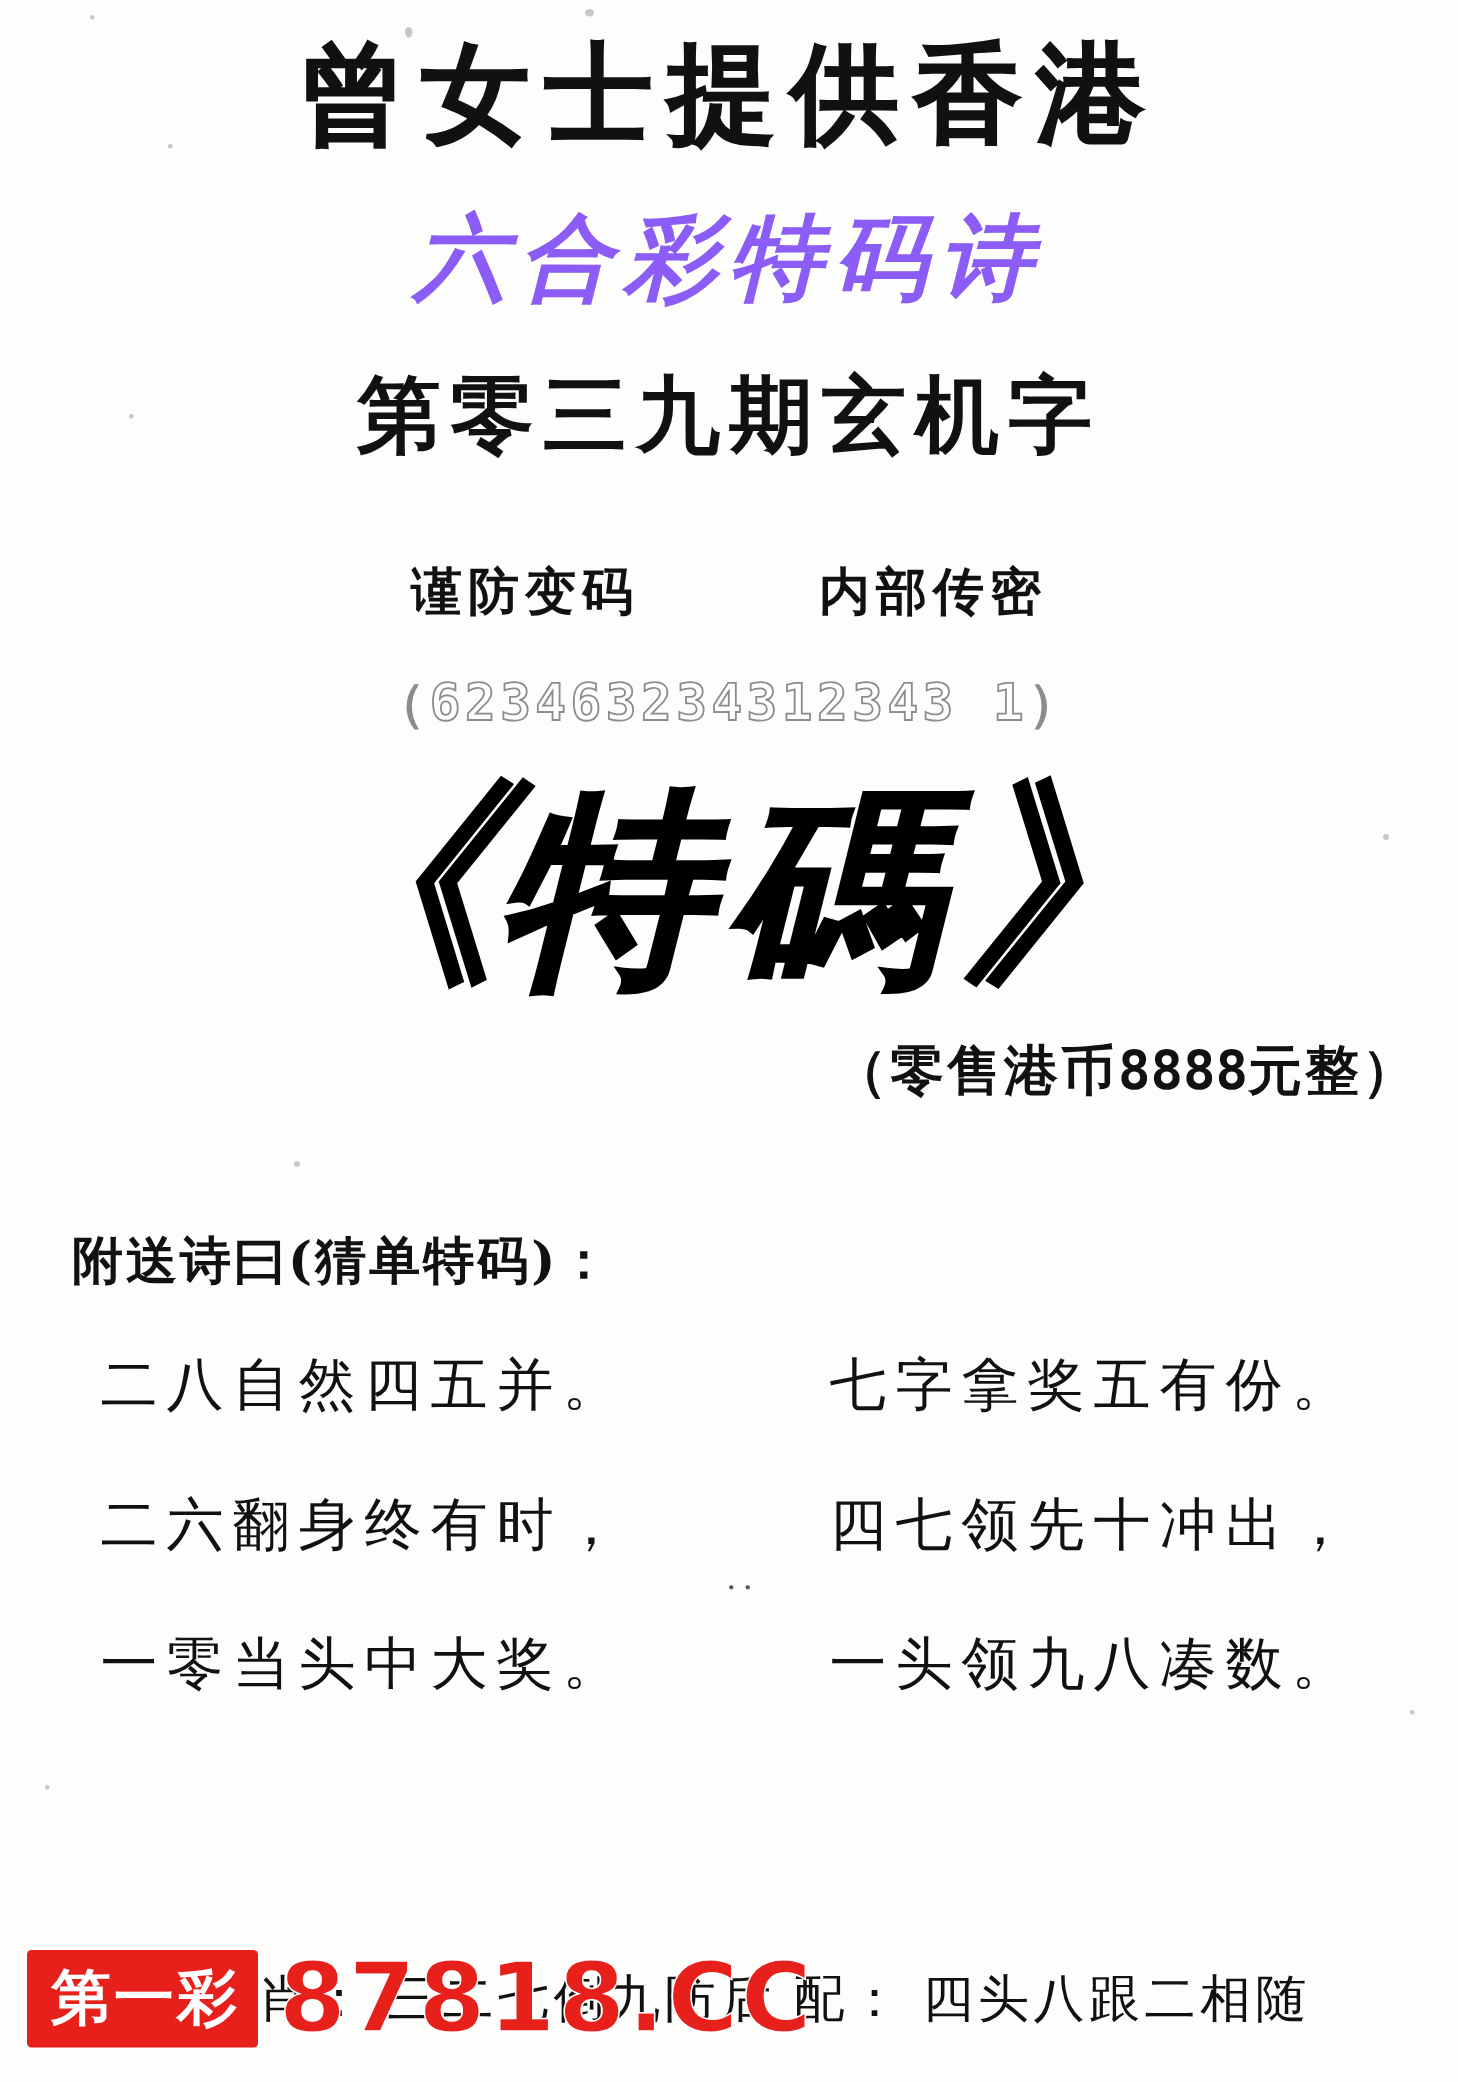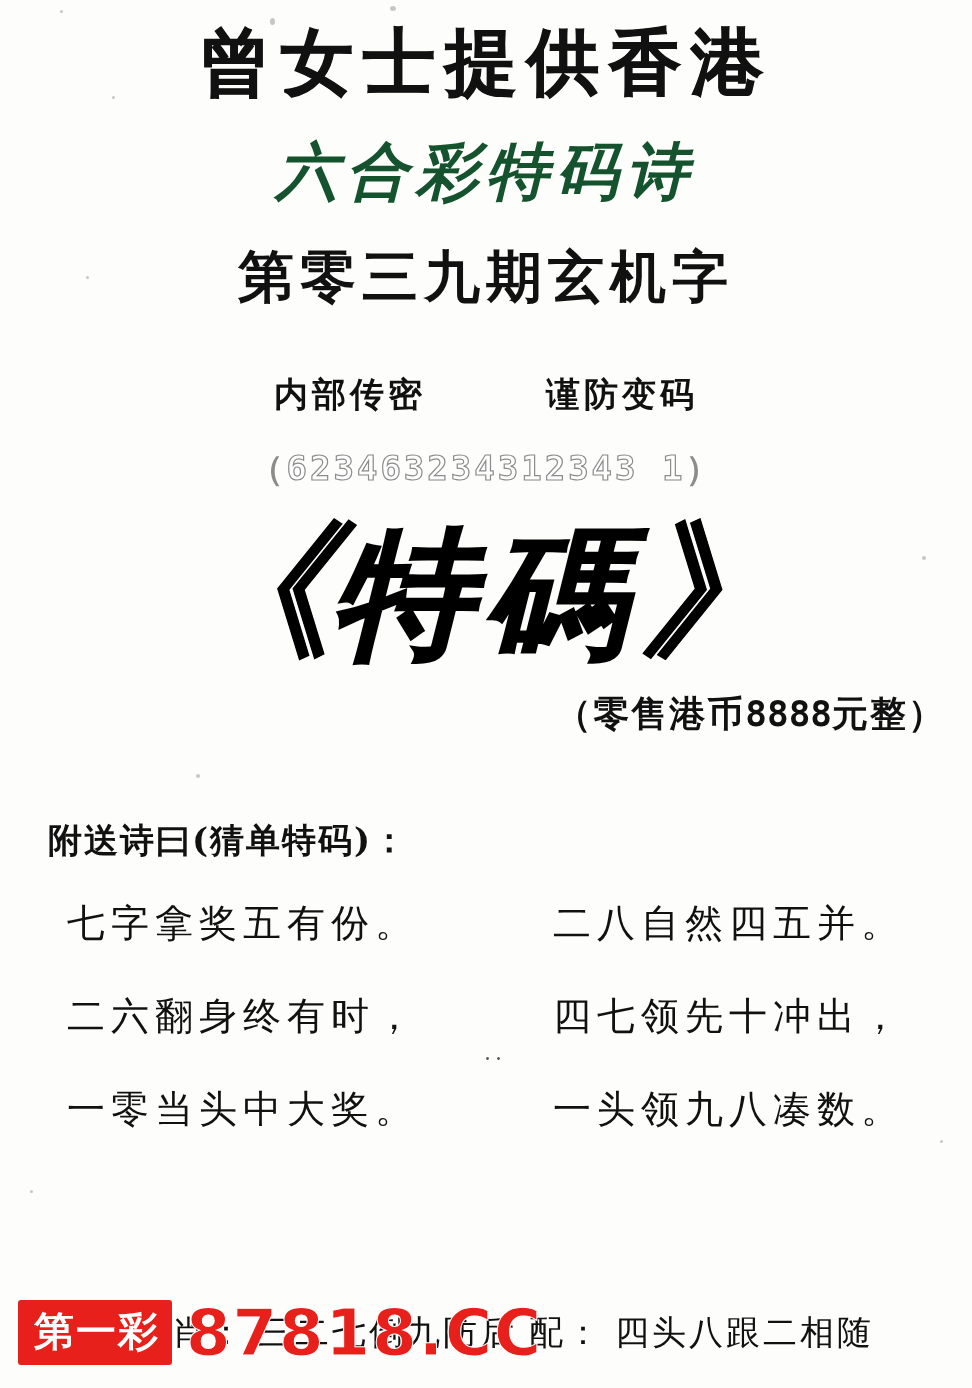--- a/index.html
+++ b/index.html
@@ -28,21 +28,21 @@
     line-height:1;
     color:#111;
     -webkit-text-stroke:1px #111;
   }
   .title2{
     position:absolute;top:130px;left:0;width:972px;
     text-align:center;
     font-weight:bold;
     font-size:62px;
     letter-spacing:8px;
-    color:#14532d;
+    color:#8b5cf6;
     font-style:italic;
   }
   .title3{
     position:absolute;top:240px;left:0;width:972px;
     text-align:center;
     font-weight:bold;
     font-size:56px;
     letter-spacing:6px;
     color:#111;
   }
@@ -172,42 +172,42 @@
   <div class="speck" style="left:196px;top:774px;width:4px;height:4px;"></div>
   <div class="speck" style="left:922px;top:556px;width:4px;height:4px;"></div>
   <div class="speck" style="left:940px;top:1140px;width:3px;height:3px;"></div>
   <div class="speck" style="left:30px;top:1190px;width:3px;height:3px;"></div>
 
   <div class="title1">曾女士提供香港</div>
   <div class="title2">六合彩特码诗</div>
   <div class="title3">第零三九期玄机字</div>
 
   <div class="subline">
+    <span>谨防变码</span>
     <span>内部传密</span>
-    <span>谨防变码</span>
   </div>
 
   <div class="serial">
     <span class="paren">（</span><span>623463234312343 1</span><span class="paren">）</span>
   </div>
 
   <div class="bigword">
     <span class="brk">《</span><span>特碼</span><span class="brk">》</span>
   </div>
 
   <div class="price">
     <span>（零售港币</span><span class="num">8888</span><span>元整）</span>
   </div>
 
   <div class="poem-head">附送诗曰(猜单特码)：</div>
 
   <div class="poem">
     <div class="poem-row">
+      <div class="poem-cell">二八自然四五并。</div>
       <div class="poem-cell">七字拿奖五有份。</div>
-      <div class="poem-cell">二八自然四五并。</div>
     </div>
     <div class="poem-row">
       <div class="poem-cell">二六翻身终有时，</div>
       <div class="poem-cell">四七领先十冲出，</div>
     </div>
     <div class="poem-row">
       <div class="poem-cell">一零当头中大奖。</div>
       <div class="poem-cell">一头领九八凑数。</div>
     </div>
   </div>

